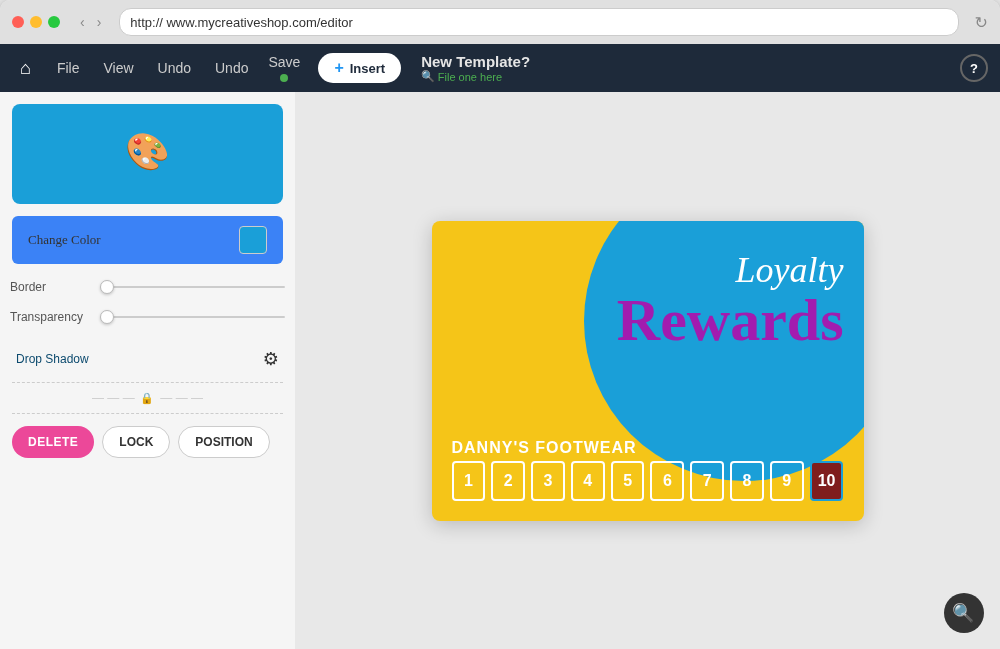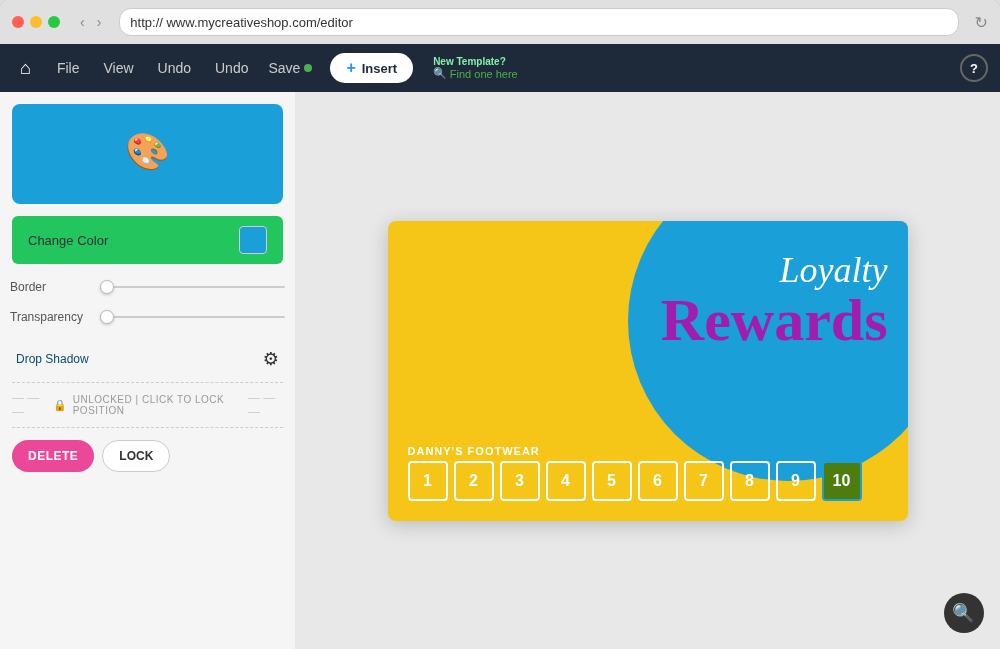--- a/index.html
+++ b/index.html
@@ -102,20 +102,21 @@
     .toolbar-save {
       color: #ccc;
       background: none;
       border: none;
       cursor: pointer;
       font-size: 14px;
       padding: 4px 6px;
       display: flex;
       align-items: center;
       gap: 4px;
+      flex-direction: column;
     }
     .save-dot { width: 8px; height: 8px; background: #4caf50; border-radius: 50%; display: inline-block; }
     .insert-btn {
       background: white;
       color: #1e2a3a;
       border: none;
       border-radius: 20px;
       padding: 6px 16px;
       font-size: 13px;
       font-weight: 600;
@@ -124,21 +125,21 @@
       align-items: center;
       gap: 6px;
       margin-left: 8px;
     }
     .insert-plus { color: #2196f3; font-size: 16px; font-weight: bold; }
     .new-template {
       margin-left: 16px;
       display: flex;
       flex-direction: column;
     }
-    .new-template-title { color: #86efac; font-size: 10px; font-weight: 600; }
+    .new-template-title { color: #e5e5e5; font-size: 15px; font-weight: 600; }
     .new-template-link { color: #4caf50; font-size: 11px; cursor: pointer; display: flex; align-items: center; gap: 3px; }
     .toolbar-spacer { flex: 1; }
     .print-btn {
       background: #e040fb;
       color: white;
       border: none;
       border-radius: 4px;
       padding: 8px 16px;
       font-size: 12px;
       font-weight: 700;
@@ -195,24 +196,25 @@
       font-size: 36px;
       color: white;
       margin-bottom: 4px;
     }
 
     .change-color-row {
       display: flex;
       align-items: center;
       justify-content: space-between;
       padding: 10px 16px;
-      background: #22c55e;
+      background: #3b82f6;
       margin: 0 12px;
       border-radius: 6px;
       margin-bottom: 12px;
+      font-family: Liberation Serif, serif;
     }
     .change-color-label {
       font-size: 13px;
       color: #333;
     }
     .color-swatch {
       width: 28px;
       height: 28px;
       background: #1a9fd8;
       border-radius: 4px;
@@ -327,21 +329,21 @@
       background: #e8e8e8;
       display: flex;
       align-items: center;
       justify-content: center;
       position: relative;
       overflow: auto;
     }
 
     
     .loyalty-card {
-      width: 520px;
+      width: 432px;
       height: 300px;
       background: #f5c518;
       border-radius: 8px;
       overflow: hidden;
       position: relative;
       box-shadow: 0 4px 20px rgba(0,0,0,0.2);
     }
 
     
     .blue-circle {
@@ -378,21 +380,21 @@
 
     .card-bottom {
       position: absolute;
       bottom: 20px;
       left: 20px;
       right: 20px;
       z-index: 2;
     }
     .business-name {
       color: white;
-      font-size: 11px;
+      font-size: 16px;
       font-weight: 700;
       letter-spacing: 1px;
       margin-bottom: 4px;
     }
     .business-desc {
       color: white;
       font-size: 12px;
       margin-bottom: 12px;
     }
     .stamp-row {
@@ -405,21 +407,21 @@
       border: 2px solid white;
       border-radius: 4px;
       display: flex;
       align-items: center;
       justify-content: center;
       color: white;
       font-size: 16px;
       font-weight: bold;
     }
     .stamp-box.active {
-      background: #4d7c0f;
+      background: #7f1d1d;
       border-color: #1a9fd8;
       text-align: center;
     }
 
     
     .zoom-btn {
       position: absolute;
       bottom: 16px;
       right: 16px;
       width: 40px;
@@ -467,21 +469,21 @@
       <span class="save-dot"></span>
     </button>
     <button class="insert-btn">
       <span class="insert-plus">+</span>
       <span>Insert</span>
     </button>
     <div class="new-template">
       <span class="new-template-title">New Template?</span>
       <span class="new-template-link">
         <span>🔍</span>
-        <span>Find one here</span>
+        <span>File one here</span>
       </span>
     </div>
     <div class="toolbar-spacer"></div>
     <button class="help-btn">?</button>
   </div>
 
   <div class="main-content">
 
     <div class="left-panel">
 
@@ -510,27 +512,27 @@
       </div>
 
       <div class="drop-shadow-row">
         <span class="drop-shadow-label">Drop Shadow</span>
         <span class="shadow-icon">⚙</span>
       </div>
 
       <div class="lock-row">
         <span class="lock-dashes">— — —</span>
         <span class="lock-icon">🔒</span>
-        <span class="lock-text">UNLOCKED | CLICK TO LOCK POSITION</span>
         <span class="lock-dashes">— — —</span>
       </div>
 
       <div class="action-buttons">
         <button class="btn-delete">DELETE</button>
         <button class="btn-outline">LOCK</button>
+        <button class="btn-outline">POSITION</button>
       </div>
     </div>
 
     <div class="canvas-area">
 
       <div class="loyalty-card">
 
         <div class="blue-circle"></div>
 
         <div class="card-text-overlay">

